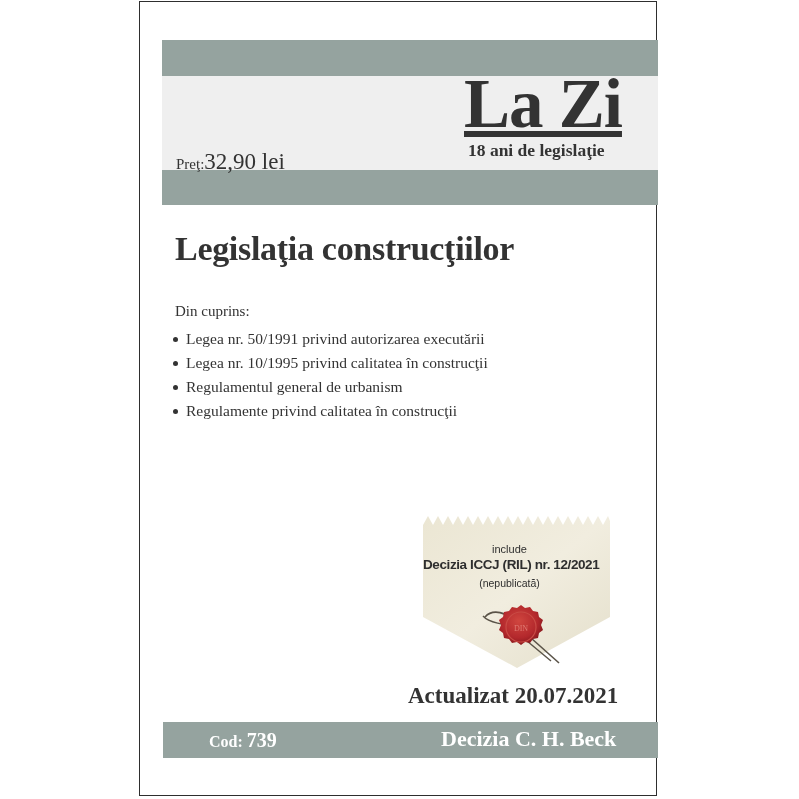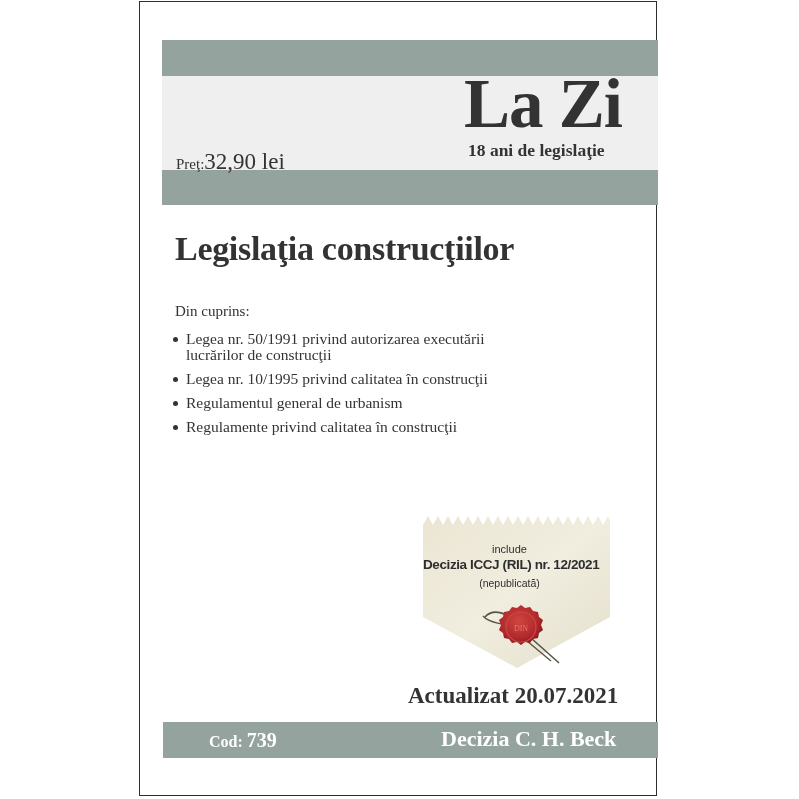--- a/index.html
+++ b/index.html
@@ -14,21 +14,21 @@
     .band-grey { position: absolute; background: #95a39f; }
     .band-light { position: absolute; background: #efefef; }
     #band-top { left: 162px; top: 40px; width: 496px; height: 36px; }
     #band-mid { left: 162px; top: 76px; width: 496px; height: 94px; }
     #band-low { left: 162px; top: 170px; width: 496px; height: 35px; }
     #band-bottom { left: 163px; top: 722px; width: 495px; height: 36px; }
 
     .price { position: absolute; left: 176px; top: 137px; font-weight: normal; white-space: nowrap; margin-top: 12px; }
     .price .lbl { font-size: 15px; }
     .price .val { font-size: 23px; }
-    .brand { position: absolute; left: 464px; top: 70px; font-weight: bold; font-size: 69px; letter-spacing: -1px; line-height: 1; color: #333; }
+    .brand { position: absolute; left: 464px; top: 70px; font-weight: bold; font-size: 69px; letter-spacing: -1px; line-height: 1; color: #333; text-decoration: underline; }
     .brand-sub { position: absolute; left: 468px; top: 140px; font-weight: bold; font-size: 17.5px; white-space: nowrap; }
 
     .title { position: absolute; left: 175px; top: 230px; font-size: 34px; font-weight: bold; white-space: nowrap; letter-spacing: -0.3px; }
     .intro { position: absolute; left: 175px; top: 303px; font-size: 15px; white-space: nowrap; }
     .bullets { position: absolute; left: 173px; top: 331px; margin: 0; padding: 0; list-style: none; font-size: 15.5px; line-height: 16px; }
     .bullets li { position: relative; padding-left: 13px; margin-bottom: 8px; white-space: nowrap; }
     .bullets li .dot { position: absolute; left: 0; top: 6px; width: 5px; height: 5px; border-radius: 50%; background: #333; }
 
     .badge { position: absolute; left: 423px; top: 513px; width: 187px; height: 157px; }
     .badge svg { position: absolute; left: 0; top: 0; }
@@ -59,21 +59,20 @@
 <div class="brand">La Zi</div>
 <div class="brand-sub">18 ani de legislaţie</div>
 
 <div class="title">Legislaţia construcţiilor</div>
 <div class="intro">Din cuprins:</div>
 
 <ul class="bullets">
   <li>
     <span class="dot"></span>
     <div>Legea nr. 50/1991 privind autorizarea executării</div>
-    <div>lucrărilor de construcţii</div>
   </li>
   <li>
     <span class="dot"></span>
     <div>Legea nr. 10/1995 privind calitatea în construcţii</div>
   </li>
   <li>
     <span class="dot"></span>
     <div>Regulamentul general de urbanism</div>
   </li>
   <li>

